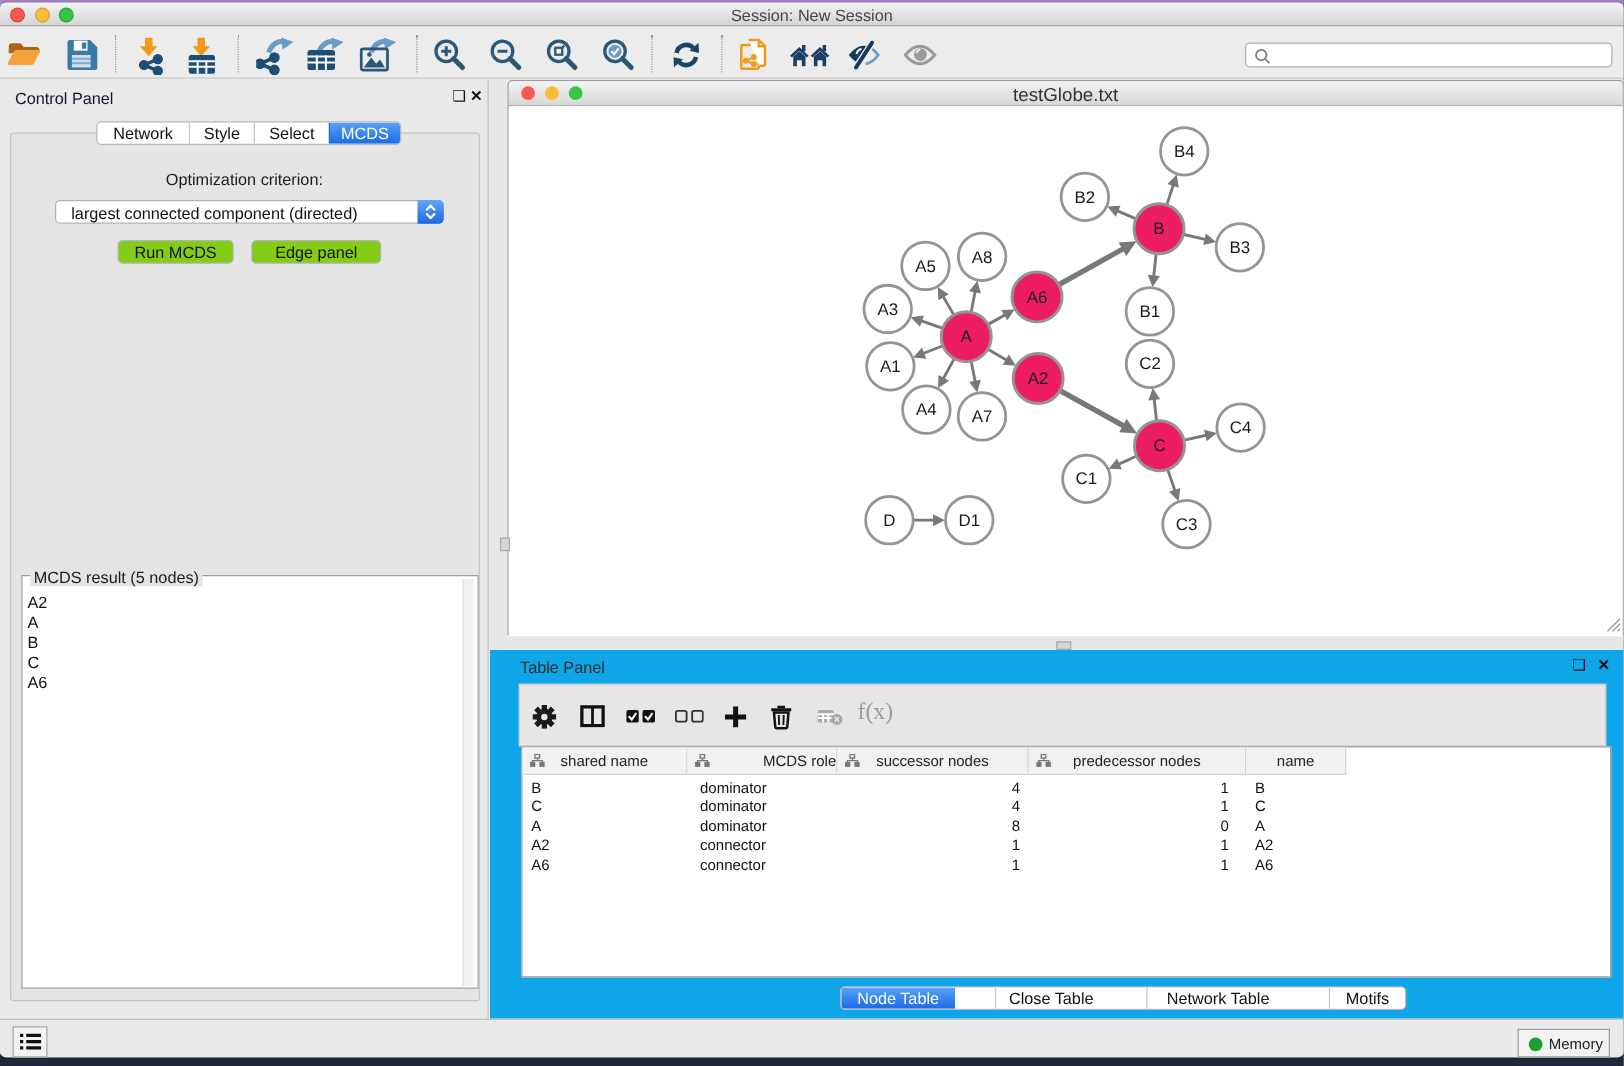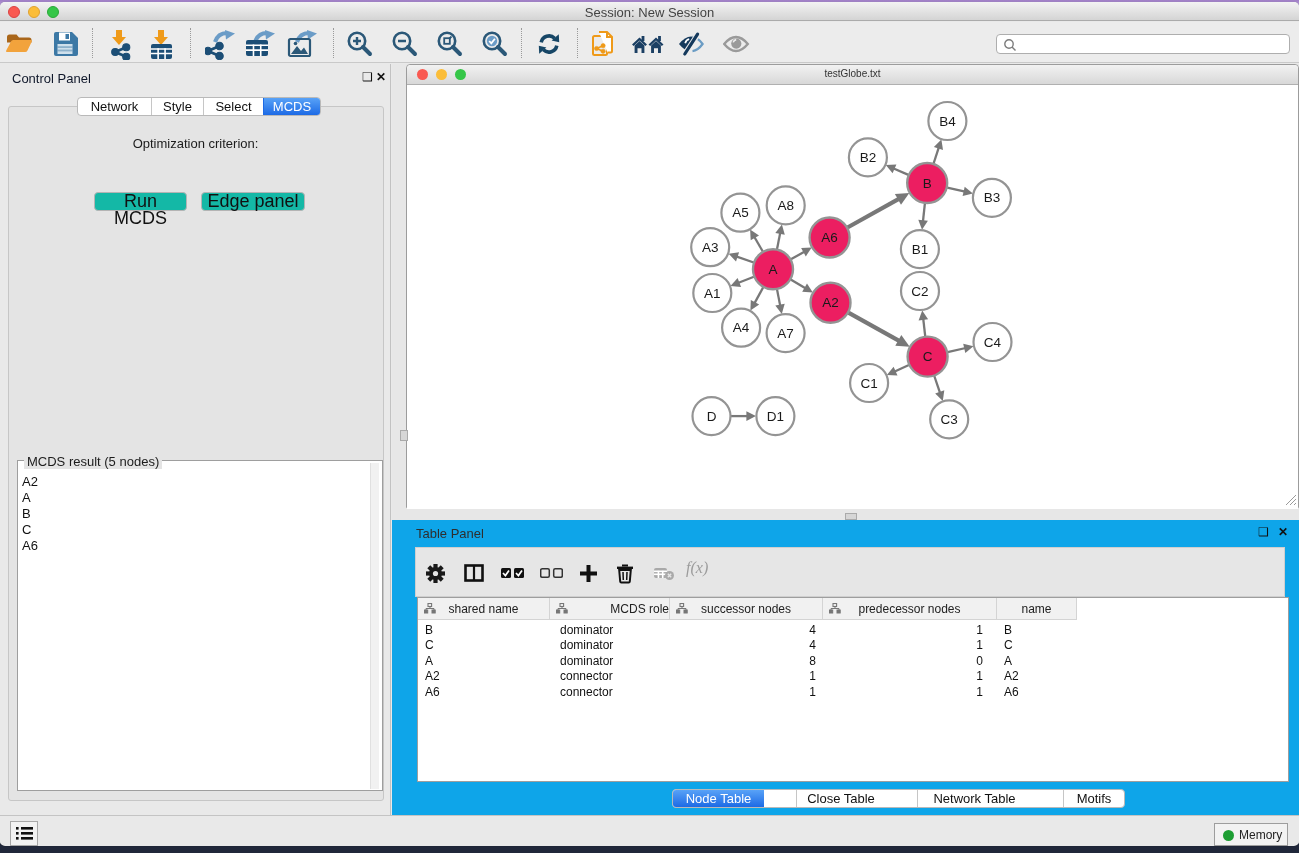--- a/index.html
+++ b/index.html
@@ -41,43 +41,43 @@
 .seg div:first-child { border-left:none; }
 .seg div.on { background:linear-gradient(#58a2f7,#1d6ae5); color:#fff; border-left-color:#1d6ae5; }
 #cpsegs { left:77px; top:33px; }
 #optlabel { position:absolute; left:0; top:72px; width:391px; text-align:center;
   font-size:13px; color:#1c1c1c; }
 #dropdown { position:absolute; left:44px; top:96px; width:311px; height:19px;
   background:#fff; border:1px solid #b4b4b4; border-radius:4px; }
 #dropdown .txt { position:absolute; left:12px; top:2px; font-size:13px; color:#111; }
 #dropdown .step { position:absolute; right:-1px; top:-1px; width:21px; height:19px;
   border-radius:0 4px 4px 0; background:linear-gradient(#61a7f8,#1b67e3); }
-.btn { position:absolute; height:19px; background:#14b8a6; border:1px solid #b4b4b4;
-  border-radius:4px; font-size:18px; color:#111; text-align:center; line-height:17px; }
+.btn { position:absolute; height:19px; background:#84cc16; border:1px solid #b4b4b4;
+  border-radius:4px; font-size:13px; color:#111; text-align:center; line-height:17px; }
 #runbtn { left:94px; top:128px; width:93px; }
 #closebtn { left:201px; top:128px; width:104px; }
 #mcdsbox { position:absolute; left:17px; top:396px; width:366px; height:331px;
   border:1px solid #9e9e9e; background:#fff; }
 #mcdslegend { position:absolute; left:6px; top:-7px; background:#e4e4e4;
   padding:0 3px; font-size:13px; color:#1c1c1c; }
 #mcdslist { position:absolute; left:1px; top:13px; font-size:13px; color:#111; line-height:16px; padding-left:3px; }
 #mcdsscroll { position:absolute; right:3px; top:2px; width:9px; height:326px; background:#f1f1f1; border-left:1px solid #e0e0e0;}
 
 #rarea { position:absolute; left:392px; top:62px; width:907px; height:751px; background:#e7e7e7; }
 
 #frame { position:absolute; left:14px; top:0px; width:893px; height:444px;
   background:#fff; border:1px solid #9c9c9c; border-radius:4px 4px 0 0; }
 #ftitle { position:absolute; left:0; top:0; width:100%; height:20px;
   background:linear-gradient(#f2f2f2,#d8d8d8); border-bottom:1px solid #b0b0b0;
   border-radius:4px 4px 0 0; }
 #ftitle .t1 { left:10px; background:#f95951; }
 #ftitle .t2 { left:29px; background:#fbbd38; }
 #ftitle .t3 { left:48px; background:#35c648; }
 #ftitle .tl { top:4px; width:11px; height:11px; }
-#ftitletext { position:absolute; top:3px; width:100%; text-align:center; font-size:10px; color:#333; }
+#ftitletext { position:absolute; top:3px; width:100%; text-align:center; font-size:15px; color:#333; }
 #graphwrap { position:absolute; left:0; top:21px; width:891px; height:423px; background:#fff; }
 
 #tpanel { position:absolute; left:0px; top:456px; width:907px; height:295px; background:#0ea5e9; }
 #tphead { position:absolute; left:24px; top:6px; font-size:13px; color:#2e2e2e; }
 #tptoolbar { position:absolute; left:23px; top:27px; width:870px; height:50px;
   background:#e6e6e6; border:1px solid #cfcfcf; }
 #ttable { position:absolute; left:25px; top:77px; width:872px; height:185px;
   background:#fff; border:1px solid #9e9e9e; }
 .thead { position:absolute; top:0; height:22px; background:#f1f1f1;
   border-right:1px solid #d4d4d4; border-bottom:1px solid #d4d4d4;
@@ -264,20 +264,31 @@
     <div class="panbtns" style="left:362px;">❑</div>
     <div class="panbtns" style="left:376px; font-weight:bold;">✕</div>
     <div id="cptabwrap"></div>
     <div class="seg" id="cpsegs">
       <div style="width:73px;">Network</div>
       <div style="width:52px;">Style</div>
       <div style="width:60px;">Select</div>
       <div class="on" style="width:57px;">MCDS</div>
     </div>
     <div id="optlabel">Optimization criterion:</div>
+    <div id="dropdown">
+      <div class="txt">largest connected component (directed)</div>
+      <div class="step">
+          <svg style="position:absolute;left:4px;top:2px;" width="13" height="15" viewBox="0 0 13 15">
+            <g stroke="#fff" stroke-width="2" fill="none" stroke-linecap="round" stroke-linejoin="round">
+              <path d="M3.6 5.6 L6.5 2.6 9.4 5.6"></path>
+              <path d="M3.6 9.4 L6.5 12.4 9.4 9.4"></path>
+            </g>
+          </svg>
+        </div>
+    </div>
     <div class="btn" id="runbtn">Run MCDS</div>
     <div class="btn" id="closebtn">Edge panel</div>
     <div id="mcdsbox">
       <div id="mcdslegend">MCDS result (5 nodes)</div>
       <div id="mcdslist">A2<br>A<br>B<br>C<br>A6</div>
       <div id="mcdsscroll"></div>
     </div>
   </div>
   <div id="rarea">
     <div id="frame">
@@ -430,21 +441,21 @@
             <g>
               <rect x="0" y="3" width="13" height="10" rx="2" fill="#a9a9a9"></rect>
               <line x1="0" y1="6.300000000000001" x2="13" y2="6.300000000000001" stroke="#fff" stroke-width="1.6"></line>
               <line x1="0" y1="9.3" x2="13" y2="9.3" stroke="#fff" stroke-width="1.6"></line>
               <line x1="4.42" y1="5.800000000000001" x2="4.42" y2="13" stroke="#fff" stroke-width="1.6"></line>
               <line x1="8.71" y1="5.800000000000001" x2="8.71" y2="13" stroke="#fff" stroke-width="1.6"></line>
             </g>
             <circle cx="15.5" cy="10.5" r="4.5" fill="#a9a9a9"></circle>
             <path d="M13.8 8.8 l3.4 3.4 M17.2 8.8 l-3.4 3.4" stroke="#e6e6e6" stroke-width="1.4"></path>
           </svg>
-          <div style="position:absolute;left:270px;top:11px;font-family:'Liberation Serif',serif;font-style:italic;font-size:16px;color:#9c9c9c;">f(x)</div>
+          <div style="position:absolute;left:270px;top:11px;font-family:'Liberation Serif',serif;font-size:19px;color:#9c9c9c;">f(x)</div>
         </div>
       <div id="ttable">
           <div class="thead" style="left:0px;width:132px;"><svg style="position:absolute;left:6px;top:5px;" width="12" height="11" viewBox="0 0 12 11">
               <g fill="#777" stroke="#777">
                 <rect x="4" y="0.5" width="3.6" height="3" fill="none" stroke-width="1.1"></rect>
                 <rect x="0.5" y="7" width="3.2" height="3"></rect>
                 <rect x="8" y="7" width="3.2" height="3"></rect>
                 <path d="M6 3.5 v2 M2 7 v-1.5 h8 V7" fill="none" stroke-width="1"></path>
               </g>
             </svg>shared name</div>

